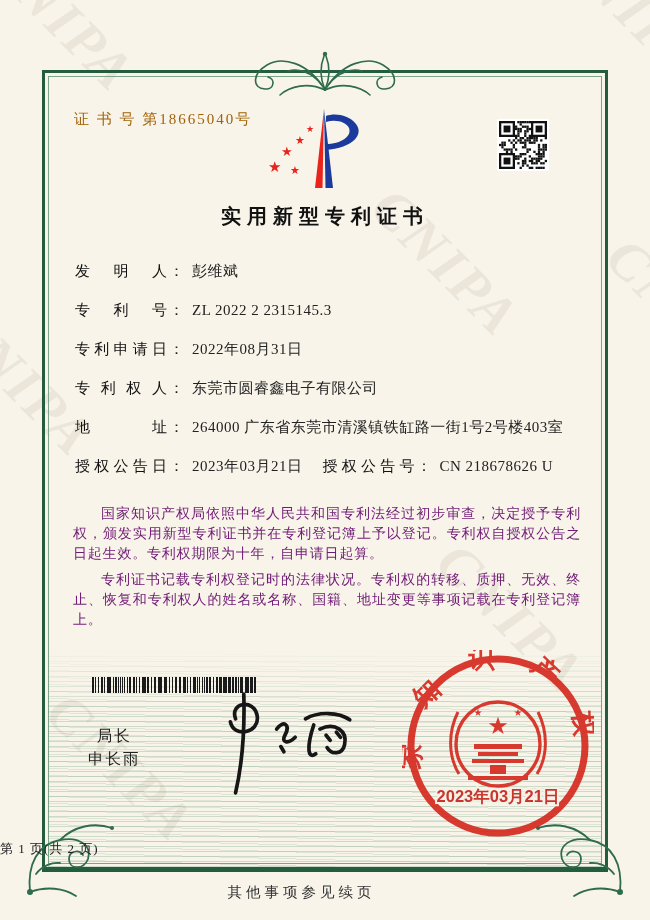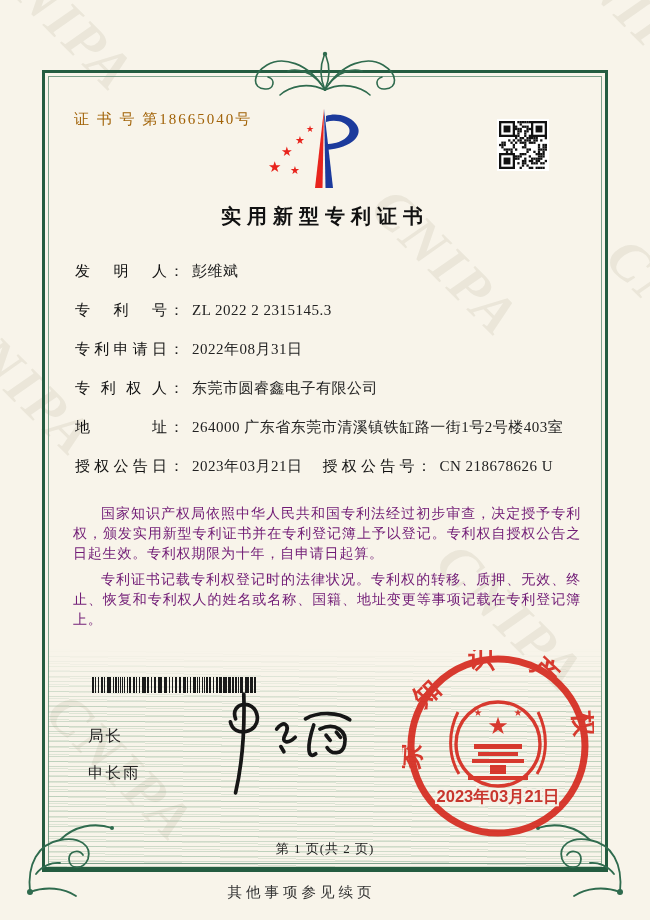--- a/index.html
+++ b/index.html
@@ -43,26 +43,26 @@
   .pair2{margin-left:20px;}
 
   .notes{position:absolute;left:73px;top:504px;width:508px;font-size:14px;
          line-height:20px;letter-spacing:0.8px;color:#701a75;text-align:justify;}
   .notes p{margin:0 0 6px 0;text-indent:2em;}
 
   .barcode{position:absolute;left:92px;top:677px;width:168px;height:16px;}
 
   .signer{position:absolute;left:88px;top:726px;font-family:"Liberation Sans","DejaVu Sans",sans-serif;
           font-size:15.5px;letter-spacing:2px;color:#222;}
-  .signer div{margin-bottom:16px;}
+  .signer div{margin-bottom:2px;text-align:center;}
   .signature{position:absolute;left:182px;top:690px;width:175px;height:108px;}
 
   .seal{position:absolute;left:402px;top:650px;width:192px;height:192px;}
 
-  .page-num{position:absolute;left:0;top:840px;width:650px;text-align:center;
+  .page-num{position:absolute;left:0;top:840px;width:650px;
             font-size:13px;letter-spacing:1px;color:#222;}
   .continuation{position:absolute;left:0;top:883px;width:603px;text-align:center;
             font-size:14.5px;letter-spacing:4px;color:#333;}
 
   .ornament-top{position:absolute;left:230px;top:44px;width:190px;height:58px;}
   .corner{position:absolute;width:95px;height:85px;}
   .corner.bl{left:22px;top:814px;}
   .corner.br{right:22px;top:814px;transform:scaleX(-1);}
 </style>
 </head>

